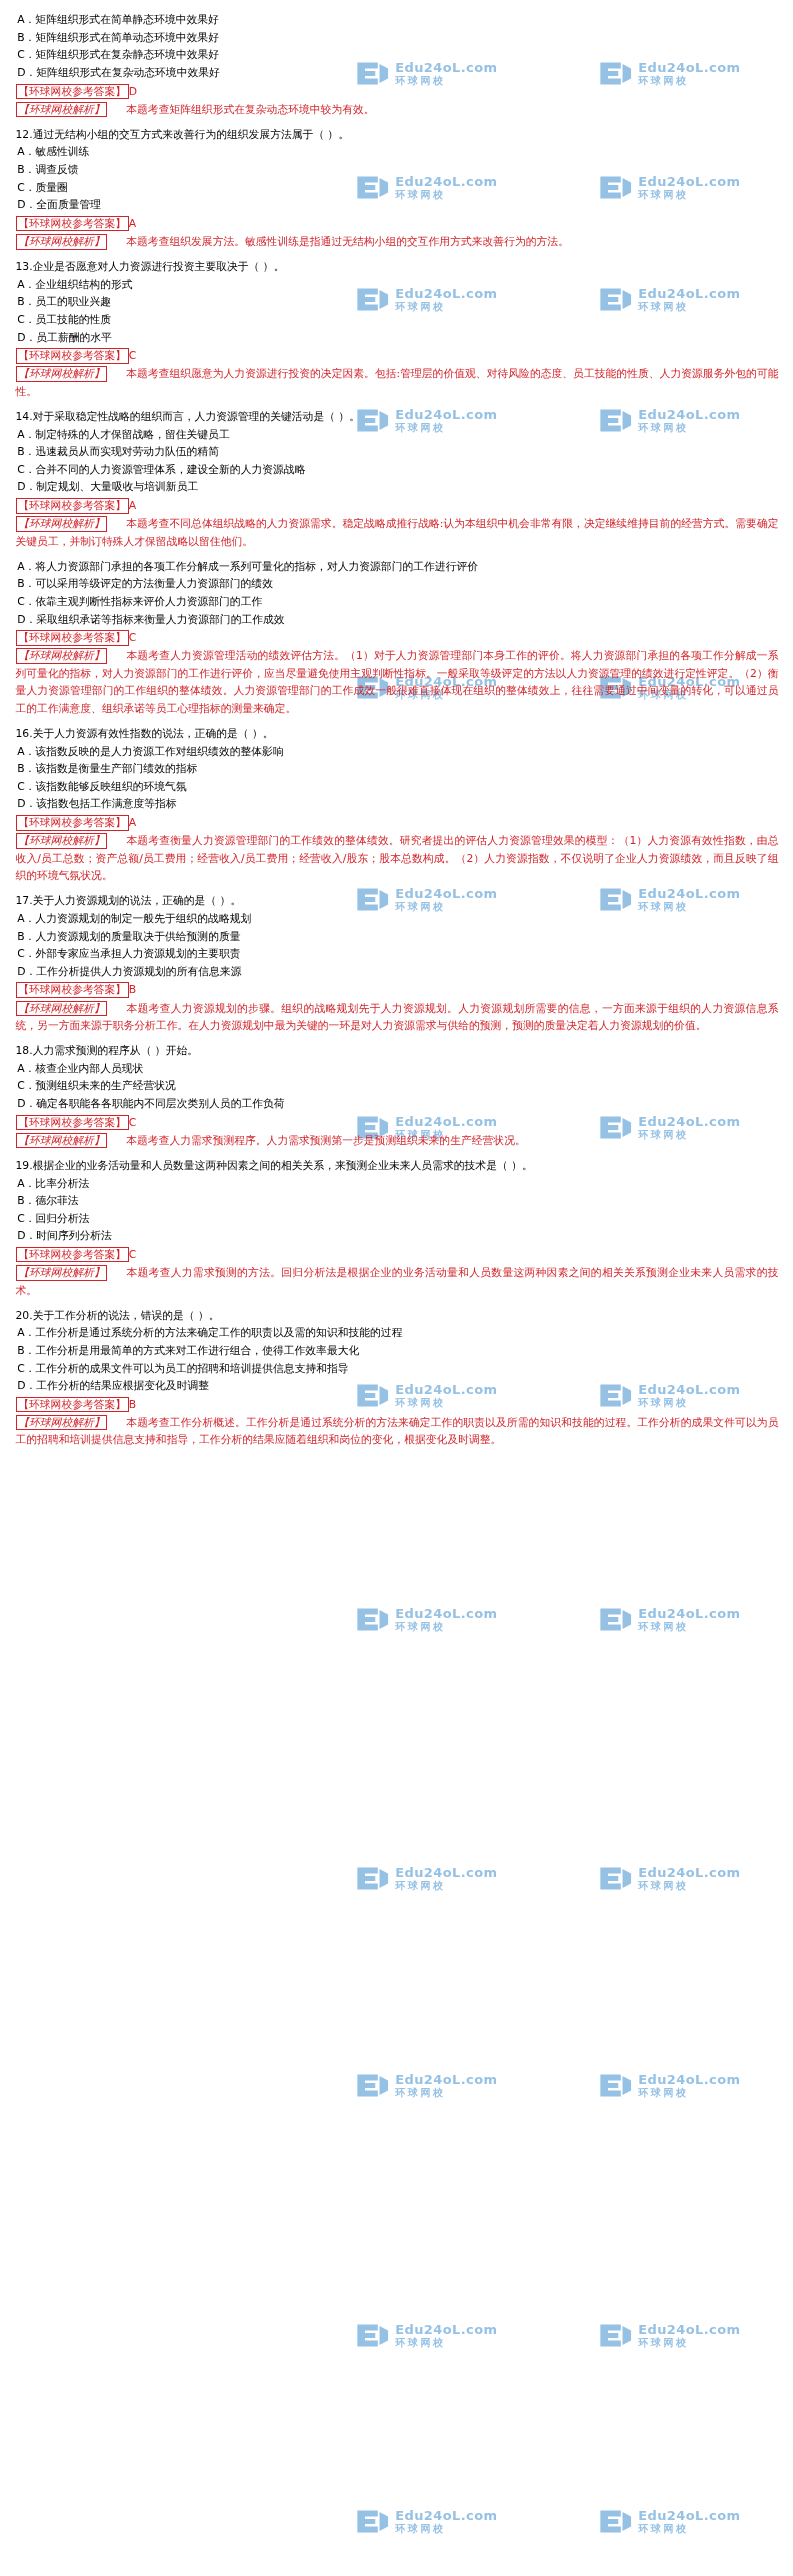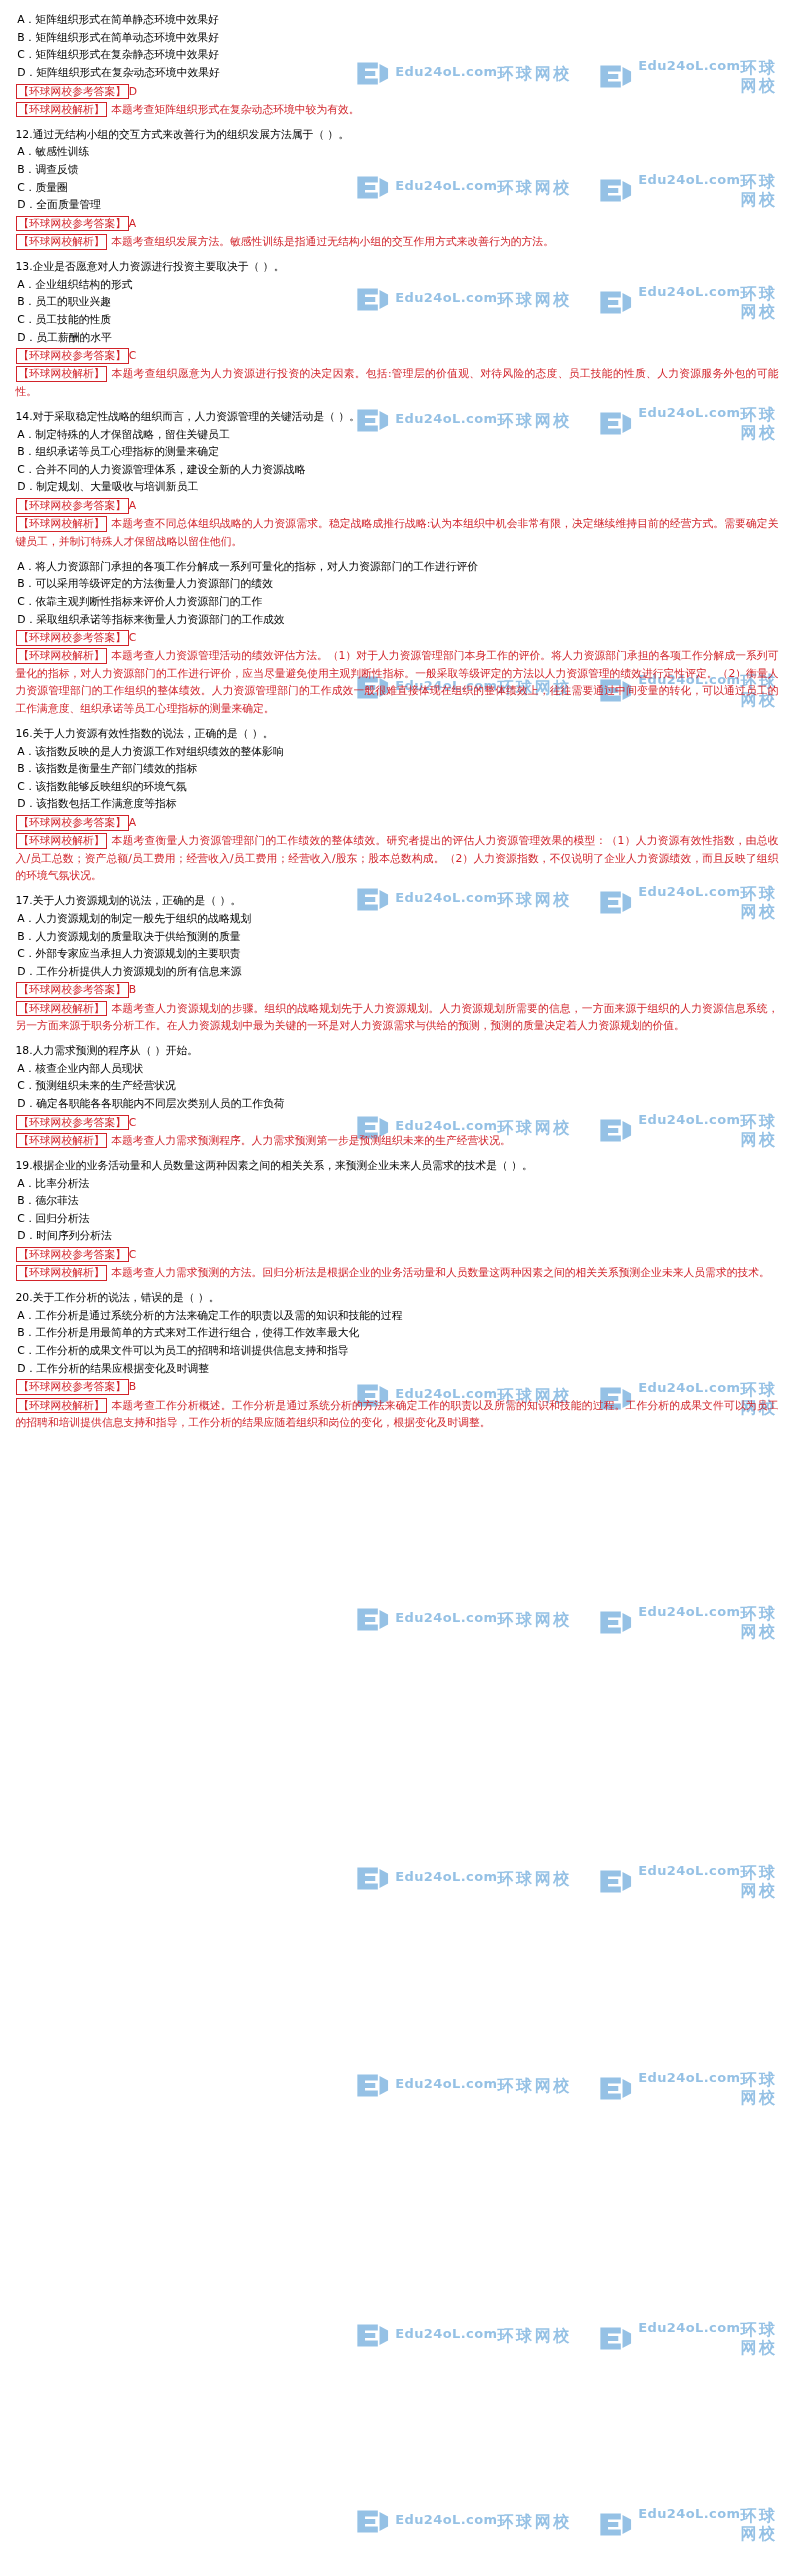--- a/index.html
+++ b/index.html
@@ -30,27 +30,27 @@
     user-select:none;
     z-index:0;
   }
   .wm .logo{
     display:inline-block;
     position:relative;
     width:38px;height:29px;
   }
   .wm .logo svg{display:block}
   .wm .txt{
-    display:flex;flex-direction:row;justify-content:center;line-height:1.1;
+    display:flex;flex-direction:column;justify-content:center;line-height:1.1;
   }
   .wm .txt .t1{
     color:#3f8fd0;font-size:13px;font-weight:bold;letter-spacing:0.4px;
   }
   .wm .txt .t2{
-    color:#3f8fd0;font-size:16px;font-weight:bold;letter-spacing:2.6px;
+    color:#3f8fd0;font-size:10px;font-weight:bold;letter-spacing:2.6px;
   }
   .content{position:relative;z-index:2;}
   .q{margin:0 0 1.7px 0;}
   .q-title{margin:0 0 0.9px 0;line-height:1.55;}
   .opt{margin:0 0 0.9px 0;line-height:1.55;padding-left:1.7px;}
   .ans{
     color:#d2232a;
     line-height:1.6;
     margin:0.9px 0 0.9px 0;
   }
@@ -64,21 +64,22 @@
     color:#d2232a;
     line-height:1.62;
     margin:0 0 8.6px 0;
     text-align:justify;
   }
   .exp .box{
     border:0.9px solid #d2232a;
     padding:0 1.7px;
     display:inline-block;
     line-height:1.25;
-    margin-right:4px;
+    margin-right:19px;
+    font-style:italic;
   }
 </style>
 </head>
 <body>
 
 <div class="page">
 
   <div class="wm" style="left:352px;top:59px;">
     <span class="logo">
       <svg width="38" height="29" viewBox="0 0 44 34">
@@ -431,21 +432,21 @@
       <p class="opt">B．员工的职业兴趣</p>
       <p class="opt">C．员工技能的性质</p>
       <p class="opt">D．员工薪酬的水平</p>
       <p class="ans"><span class="box">【环球网校参考答案】</span><span>C</span></p>
       <p class="exp"><span class="box">【环球网校解析】</span><span>本题考查组织愿意为人力资源进行投资的决定因素。包括:管理层的价值观、对待风险的态度、员工技能的性质、人力资源服务外包的可能性。</span></p>
     </div>
 
     <div class="q">
       <p class="q-title">14.对于采取稳定性战略的组织而言，人力资源管理的关键活动是（  ）。</p>
       <p class="opt">A．制定特殊的人才保留战略，留住关键员工</p>
-      <p class="opt">B．组织承诺等员工心理指标的测量来确定</p>
+      <p class="opt">B．迅速裁员从而实现对劳动力队伍的精简</p>
       <p class="opt">C．合并不同的人力资源管理体系，建设全新的人力资源战略</p>
       <p class="opt">D．制定规划、大量吸收与培训新员工</p>
       <p class="ans"><span class="box">【环球网校参考答案】</span><span>A</span></p>
       <p class="exp"><span class="box">【环球网校解析】</span><span>本题考查不同总体组织战略的人力资源需求。稳定战略成推行战略:认为本组织中机会非常有限，决定继续维持目前的经营方式。需要确定关键员工，并制订特殊人才保留战略以留住他们。</span></p>
     </div>
 
     <div class="q">
       <p class="opt">A．将人力资源部门承担的各项工作分解成一系列可量化的指标，对人力资源部门的工作进行评价</p>
       <p class="opt">B．可以采用等级评定的方法衡量人力资源部门的绩效</p>
       <p class="opt">C．依靠主观判断性指标来评价人力资源部门的工作</p>

